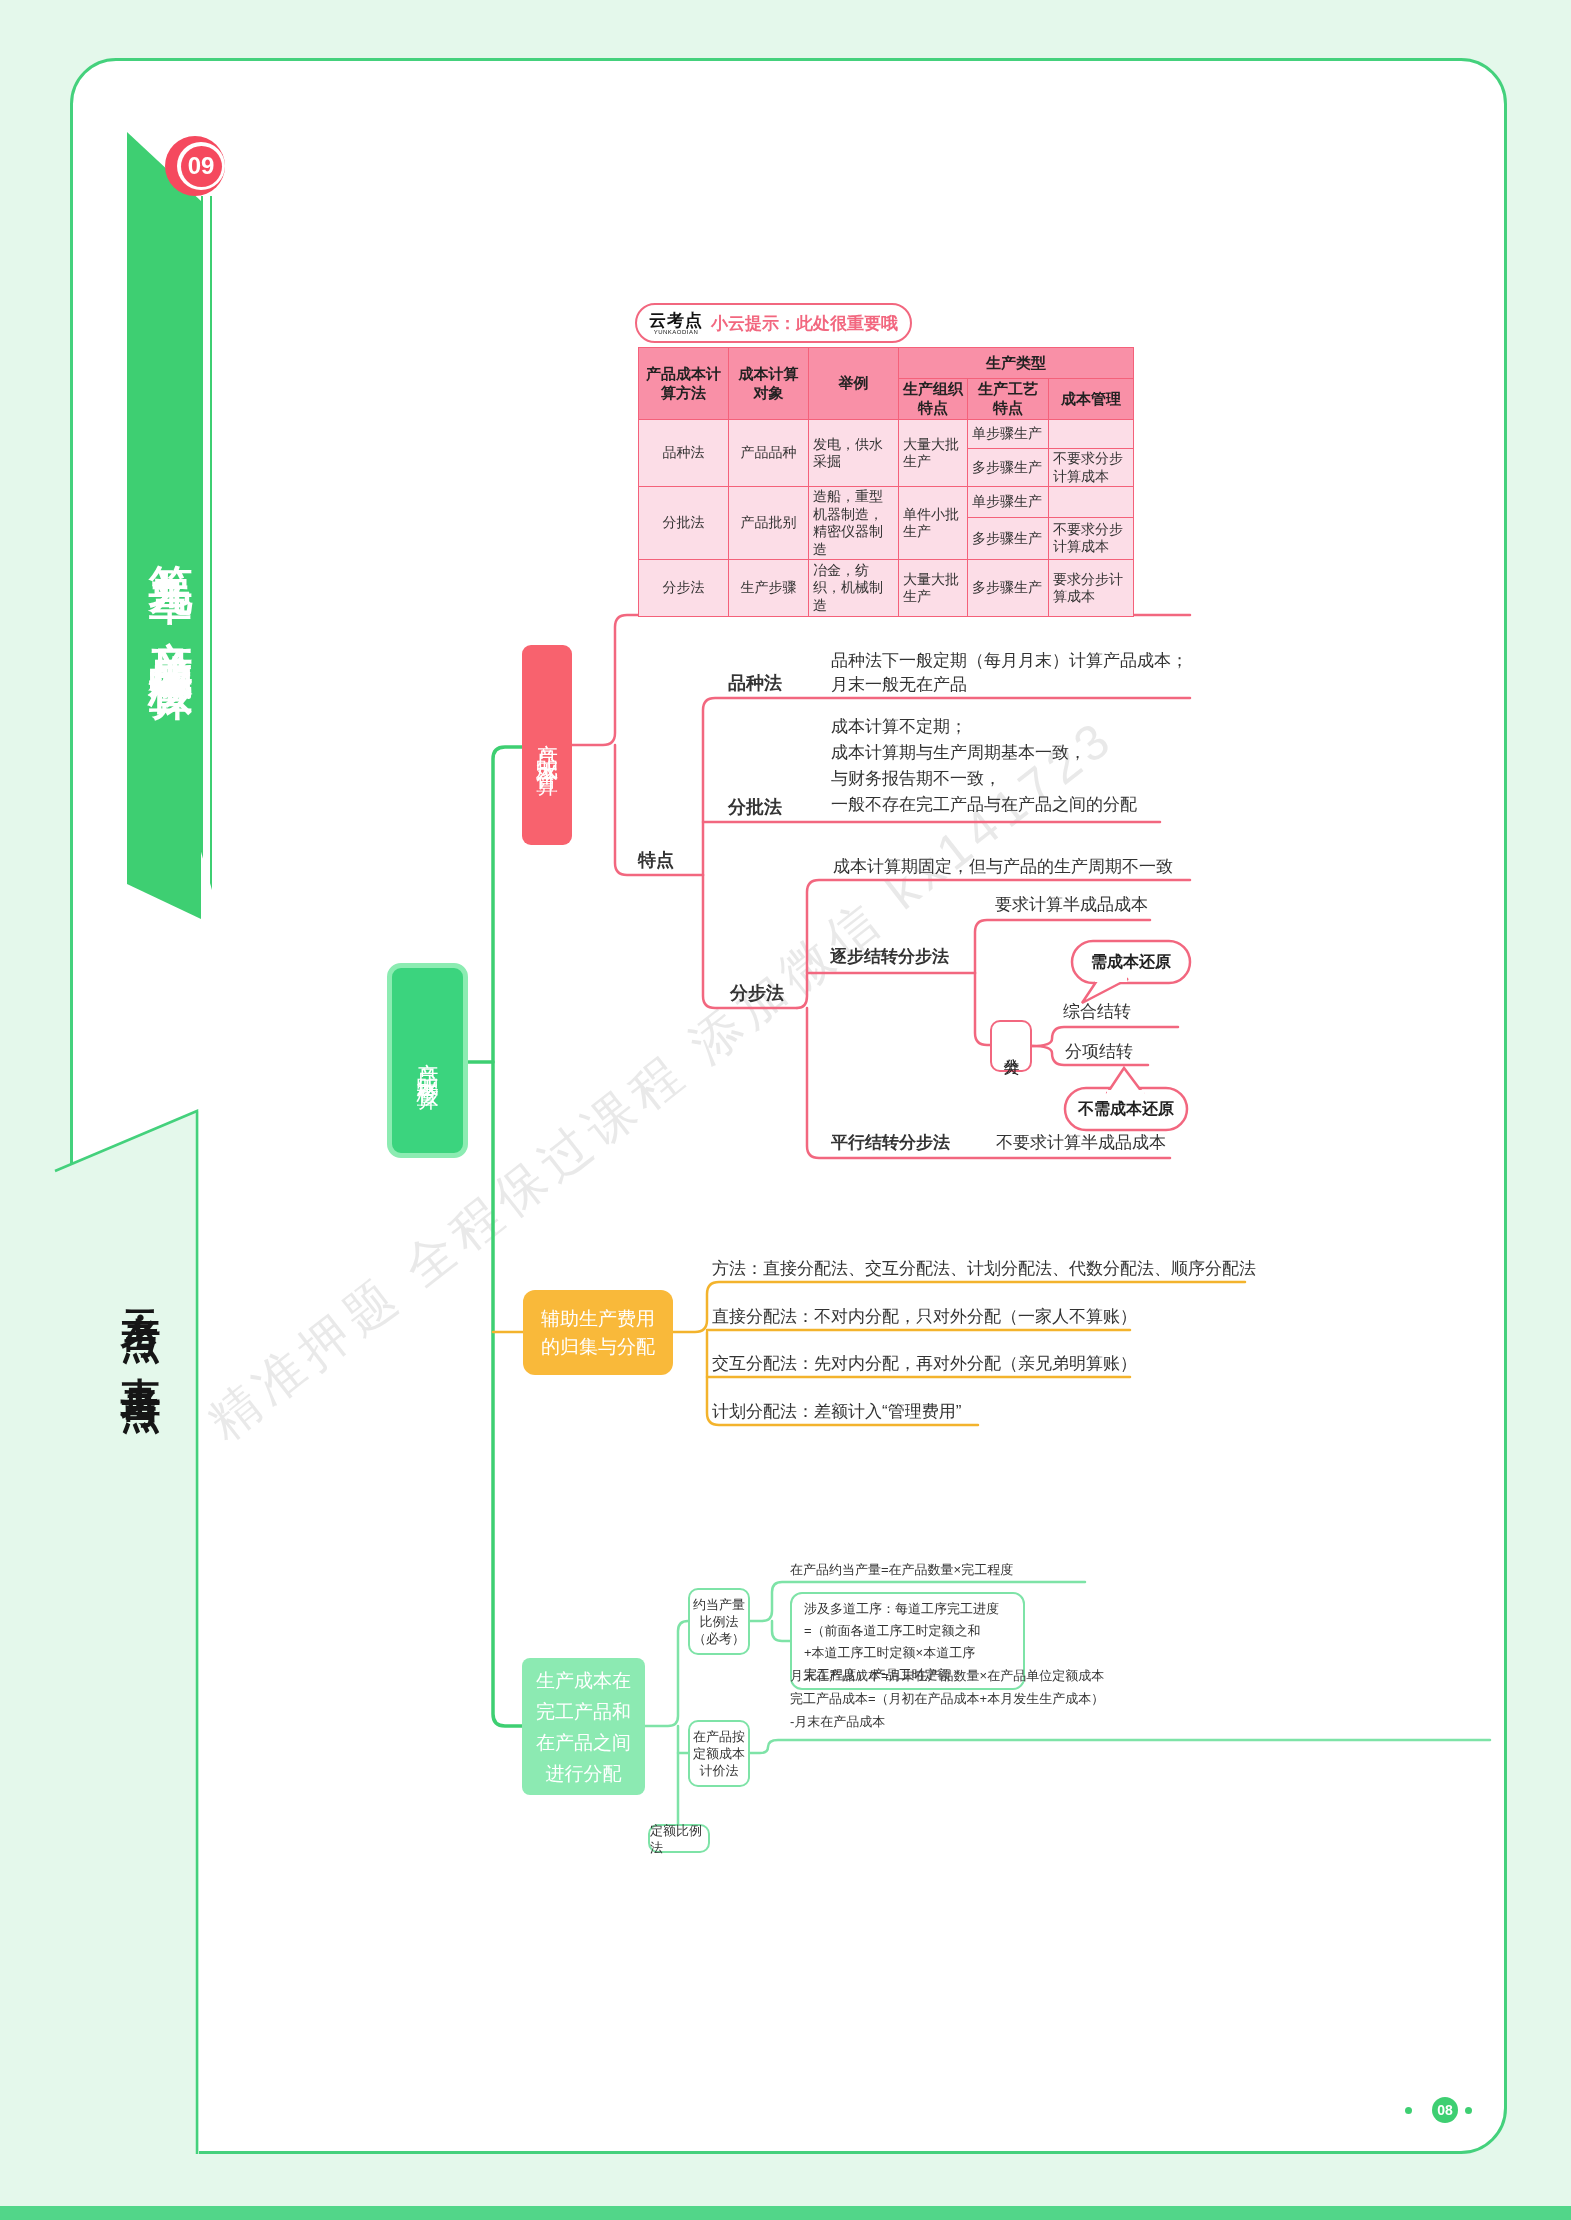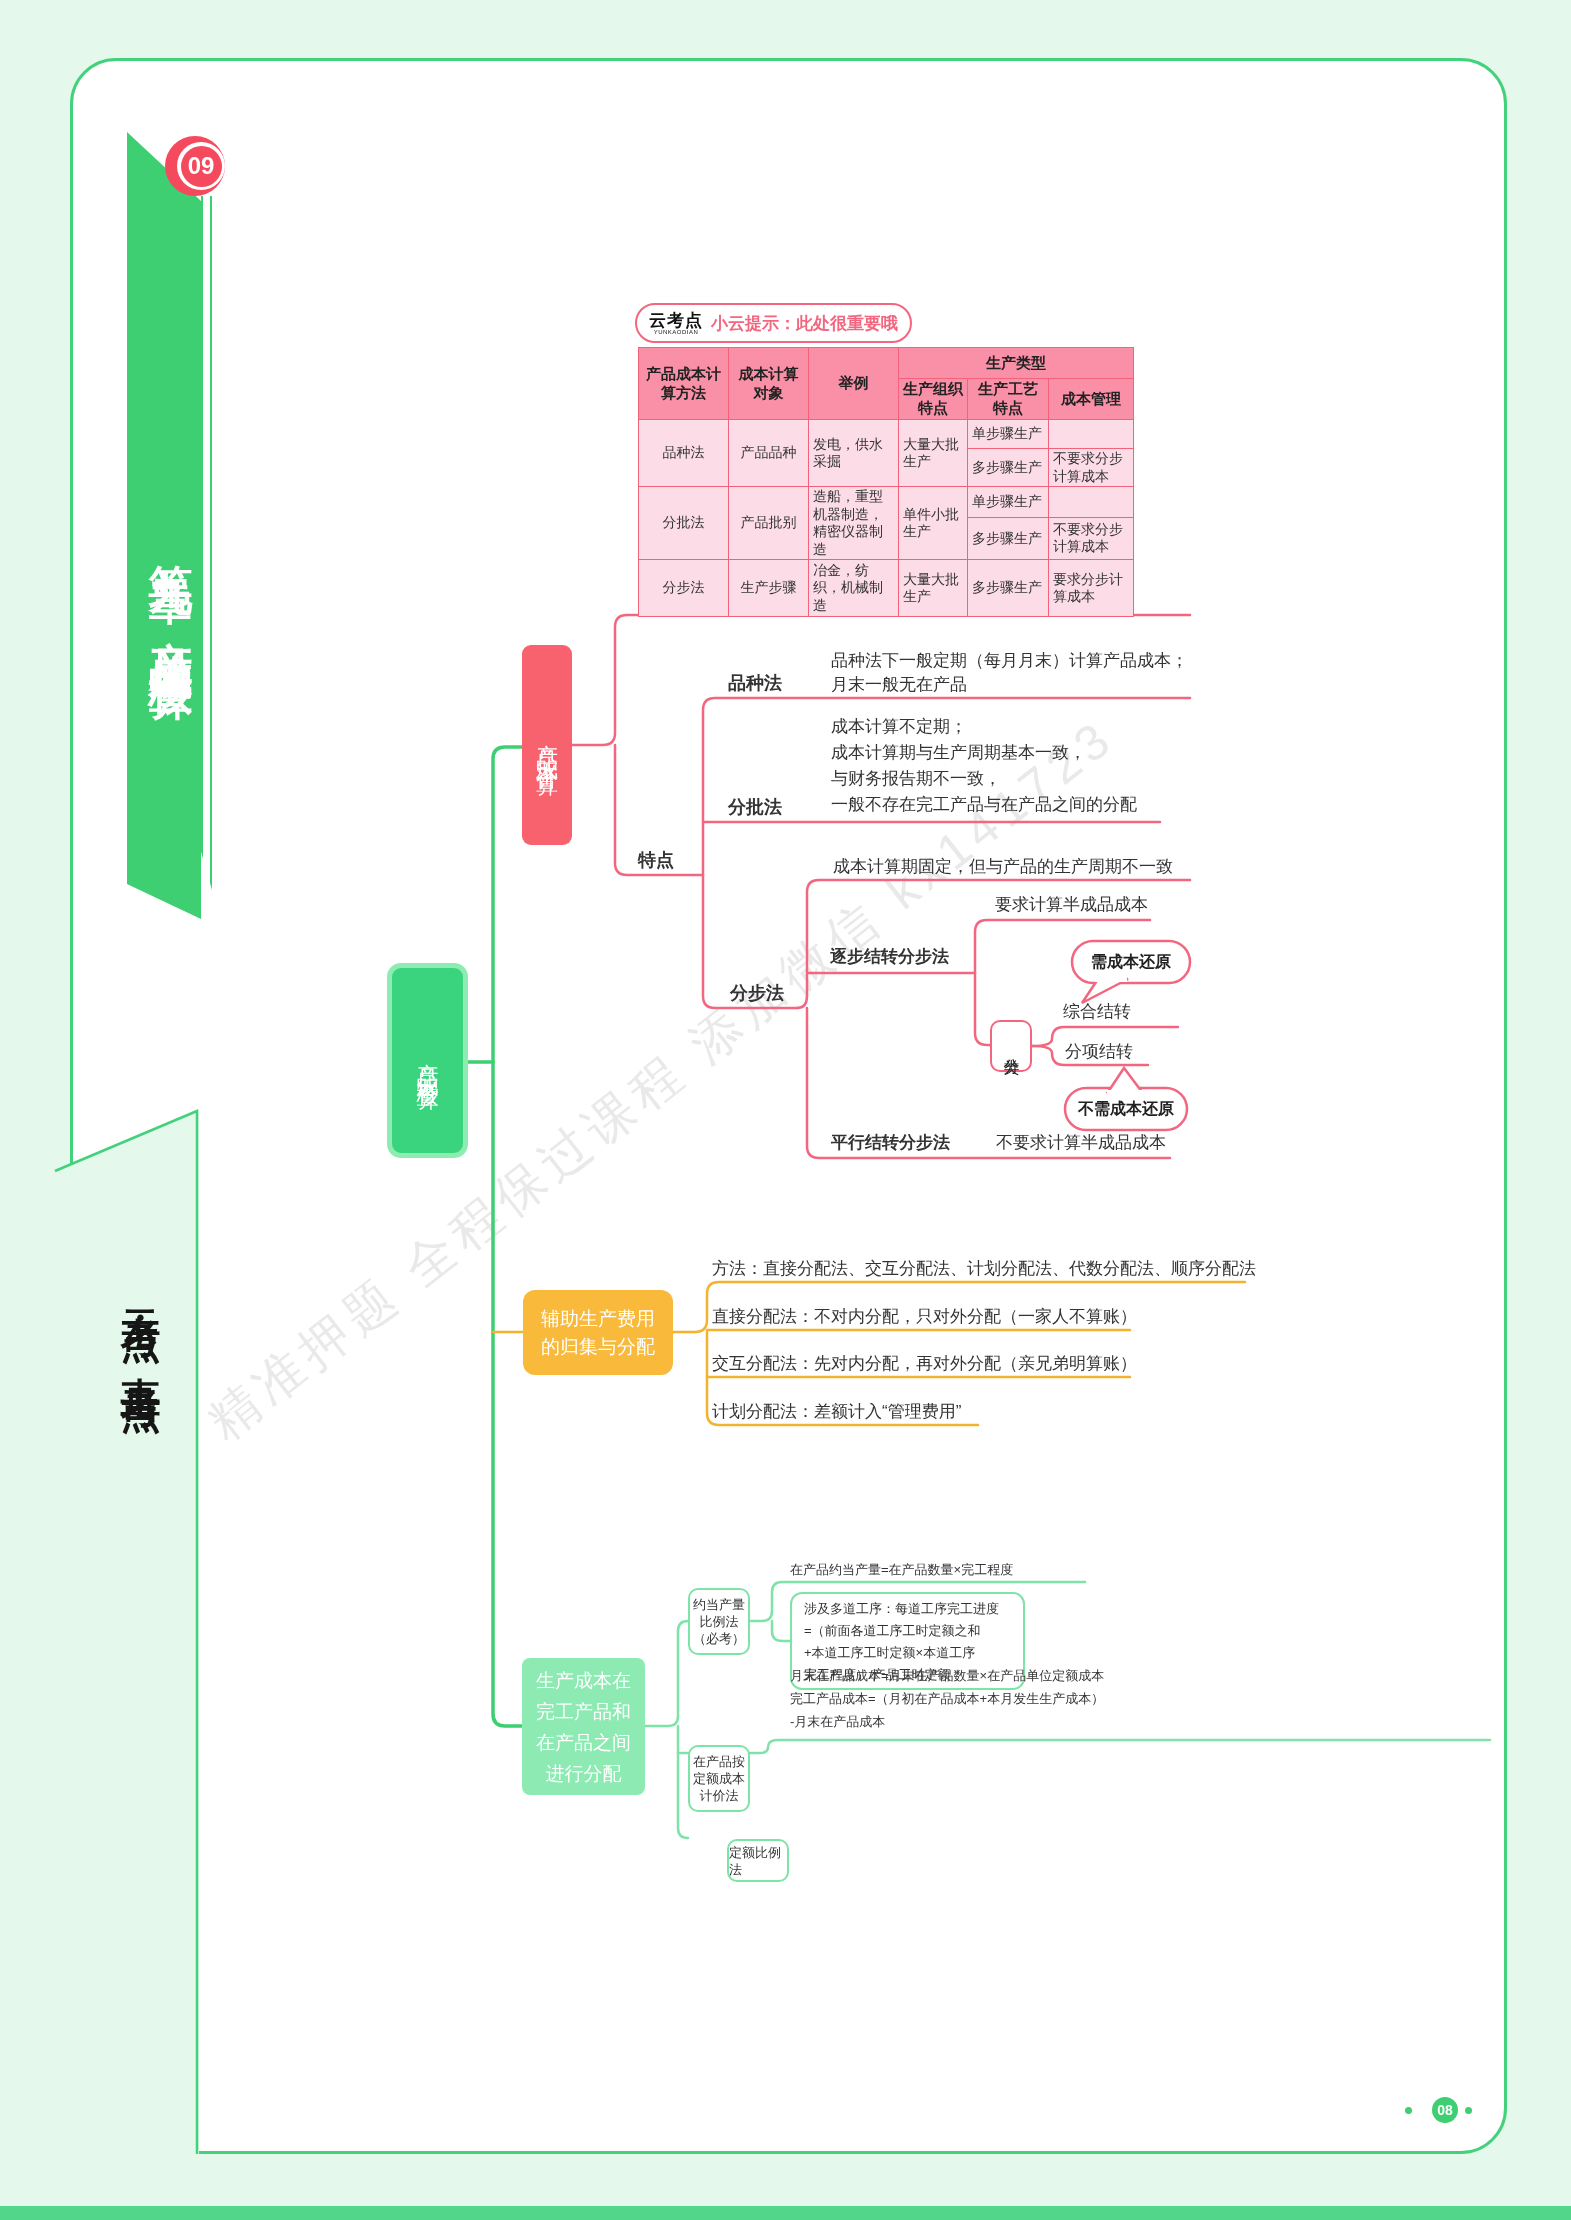--- a/index.html
+++ b/index.html
@@ -54,22 +54,22 @@
     color:#fff;font-size:22px;letter-spacing:5px;display:flex;align-items:center;justify-content:center;box-sizing:border-box;}
   #node-aux{left:523px;top:1290px;width:150px;height:85px;background:var(--orange);border-radius:12px;color:#fff;
     font-size:19px;line-height:28px;display:flex;flex-direction:column;align-items:center;justify-content:center;}
   #node-alloc{left:522px;top:1658px;width:123px;height:137px;background:var(--bnode);border-radius:8px;color:#fff;
     font-size:19px;line-height:31px;display:flex;flex-direction:column;align-items:center;justify-content:center;}
   #node-fenlei{left:990px;top:1020px;width:42px;height:52px;border:2.5px solid var(--red-line);border-radius:10px;background:#fff;
     color:#222;font-size:16px;display:flex;align-items:center;justify-content:center;box-sizing:border-box;}
   .gbox{border:2.5px solid var(--lgreen);border-radius:10px;background:#fff;color:var(--ink);font-size:13px;line-height:17px;
     display:flex;flex-direction:column;align-items:center;justify-content:center;box-sizing:border-box;}
   #box-m1{left:688px;top:1588px;width:62px;height:67px;}
-  #box-m2{left:688px;top:1720px;width:62px;height:67px;margin-top:25px;}
-  #box-m3{left:727px;top:1824px;width:62px;height:43px;margin-top:15px;}
+  #box-m2{left:688px;top:1720px;width:62px;height:67px;}
+  #box-m3{left:648px;top:1824px;width:62px;height:29px;}
   #box-formula{left:790px;top:1592px;width:235px;height:98px;border:2.5px solid var(--lgreen);border-radius:12px;background:#fff;
     color:var(--ink);font-size:13px;line-height:22px;padding:4px 12px;box-sizing:border-box;}
   
   .lbl{color:var(--ink);font-weight:bold;white-space:nowrap;}
   .txt{color:var(--ink);white-space:nowrap;}
   .t17{font-size:17px;line-height:26px;}
   .t13{font-size:13px;line-height:23px;}
   .bubble-text{color:#222;font-size:16px;font-weight:bold;white-space:nowrap;text-align:center;}
   
   #pageno{left:1432px;top:2097px;width:26px;height:26px;border-radius:50%;background:var(--ribbon);color:#fff;font-size:14px;font-weight:bold;

